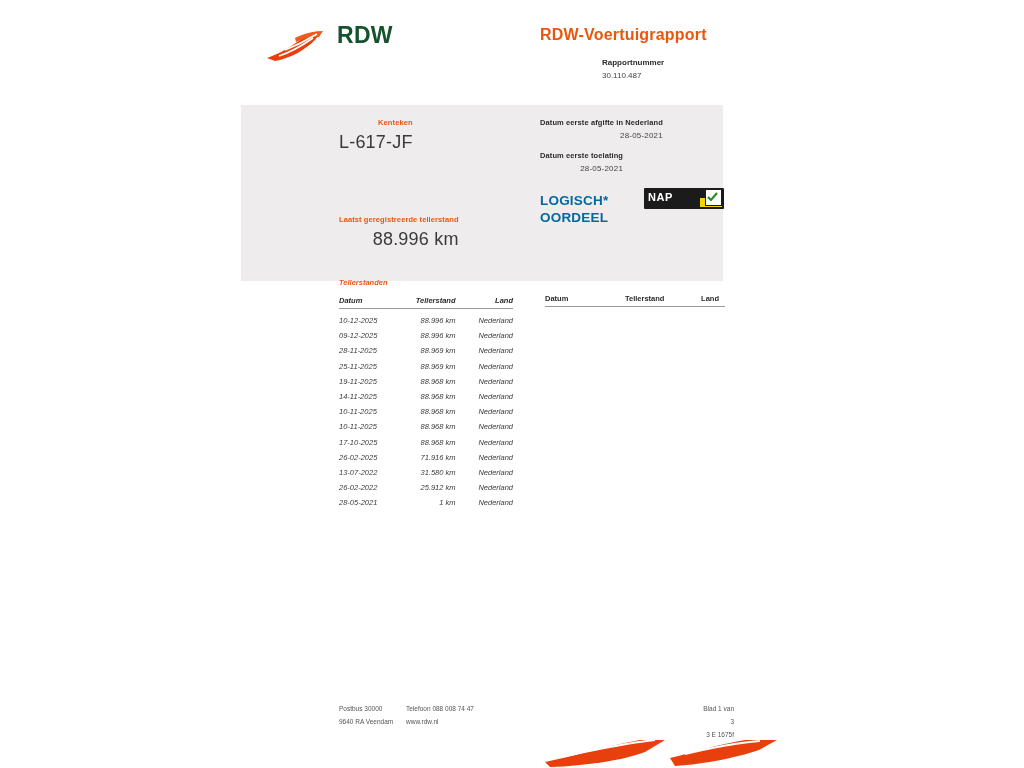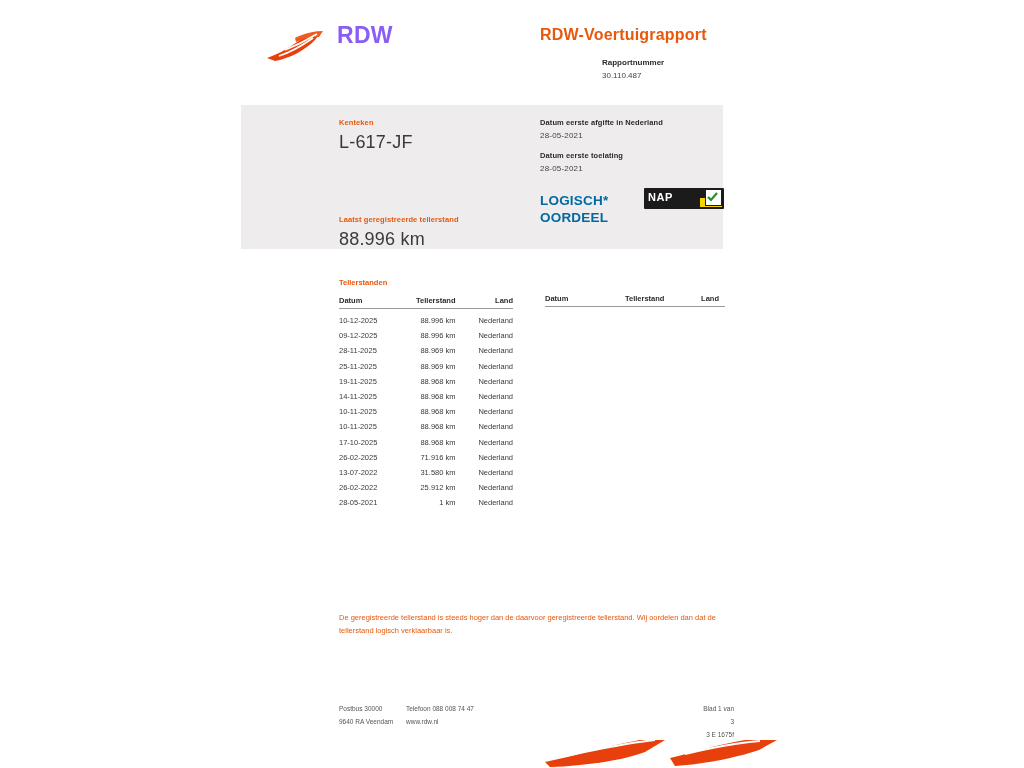--- a/index.html
+++ b/index.html
@@ -33,21 +33,21 @@
   .logo-mark {
     position: absolute;
     left: 0; top: 6px;
     width: 64px; height: 36px;
   }
   .logo-text {
     position: absolute;
     left: 72px; top: 0px;
     font-size: 23px;
     font-weight: bold;
-    color: #8b5cf6;
+    color: #14532d;
     letter-spacing: 0.3px;
   }
 
   .report-title {
     position: absolute;
     left: 540px;
     top: 26px;
     font-size: 16px;
     font-weight: bold;
     color: #e8580c;
@@ -79,22 +79,23 @@
     font-size: 8px;
     white-space: nowrap;
   }
 
   
   .summary-panel {
     position: absolute;
     left: 241px;
     top: 105px;
     width: 482px;
-    height: 144px;
+    height: 176px;
     background: #eeecec;
+    text-align: right;
   }
   .panel-field {
     position: absolute;
   }
   .field-label {
     font-size: 7.5px;
     font-weight: bold;
     color: #e8580c;
     letter-spacing: 0.1px;
     white-space: nowrap;
@@ -156,20 +157,21 @@
     border: 1px solid #1b1b1b;
   }
   .nap-badge .nap-check svg { display: block; }
 
   
   .table-section {
     position: absolute;
     left: 339px;
     top: 278px;
     width: 400px;
+    font-style: italic;
   }
   .section-title {
     font-size: 7.5px;
     font-weight: bold;
     color: #e8580c;
     margin-bottom: 9px;
   }
   table.readings {
     border-collapse: collapse;
     font-size: 7.5px;
@@ -416,21 +418,20 @@
 
   <div class="table-second">
     <div class="second-head">
       <span class="h1">Datum</span>
       <span class="h2">Tellerstand</span>
       <span class="h3">Land</span>
     </div>
   </div>
 
   <div class="footnote">
-    <div class="footnote-body">De geregistreerde tellerstand is steeds hoger dan de daarvoor geregistreerde tellerstand. Wij oordelen dan dat de tellerstand logisch verklaarbaar is.</div>
   </div>
 
   <div class="footer">
     <div class="col-a">
       <div>Postbus 30000</div>
       <div>9640 RA Veendam</div>
     </div>
     <div class="col-b">
       <div>Telefoon 088 008 74 47</div>
       <div>www.rdw.nl</div>

